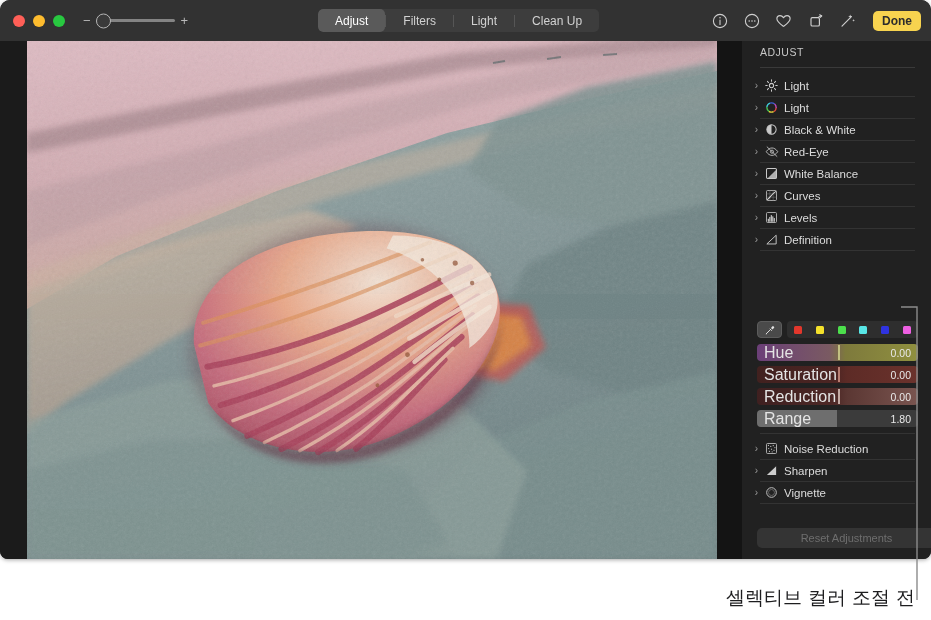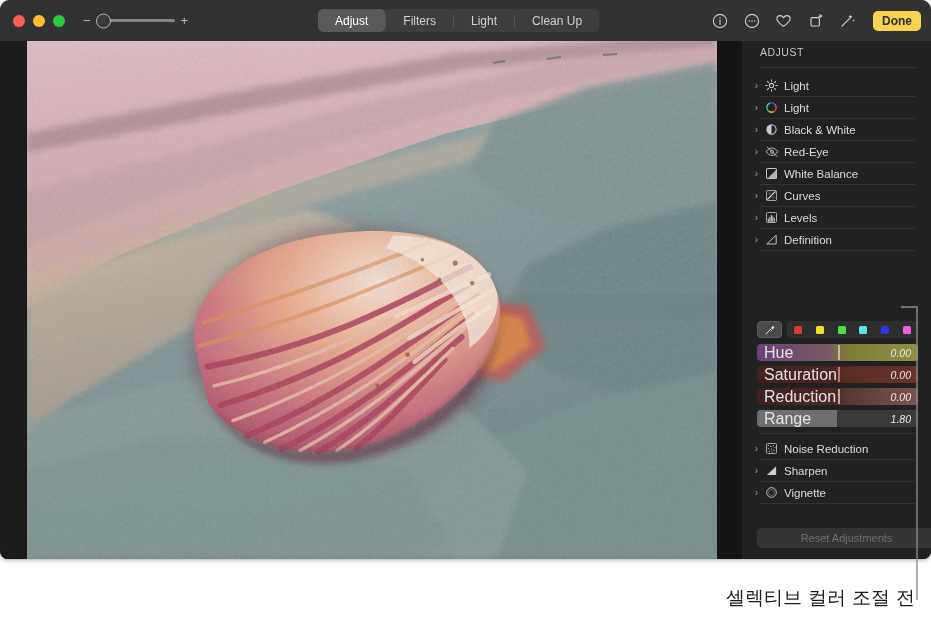--- a/index.html
+++ b/index.html
@@ -95,21 +95,21 @@
     display:flex;align-items:center;justify-content:space-around;
   }
   .sw{width:8px;height:8px;border-radius:1.5px;}
 
   .slider{
     position:absolute;left:15px;width:161px;height:17px;border-radius:4px;overflow:hidden;
   }
   .slider .slab{position:absolute;left:7px;top:50%;transform:translateY(-50%);
     font-size:16px;color:#e4e4e4;}
   .slider .sval{position:absolute;right:7px;top:50%;transform:translateY(-50%);
-    font-size:10.5px;color:#e9e9e9;font-style:italic;}
+    font-size:10.5px;color:#e9e9e9;}
   .slider .knob{position:absolute;top:1px;bottom:1px;width:2px;background:#c9c9c9;opacity:.85;}
 
   #resetBtn{
     position:absolute;left:15px;top:487px;width:179px;height:20px;border-radius:5px;
     background:#343434;display:flex;align-items:center;justify-content:center;
     font-size:11px;color:#6e6e6e;
   }
 
   
   #gapstrip{position:absolute;left:717px;top:41px;width:25px;height:518px;background:#141414;}

